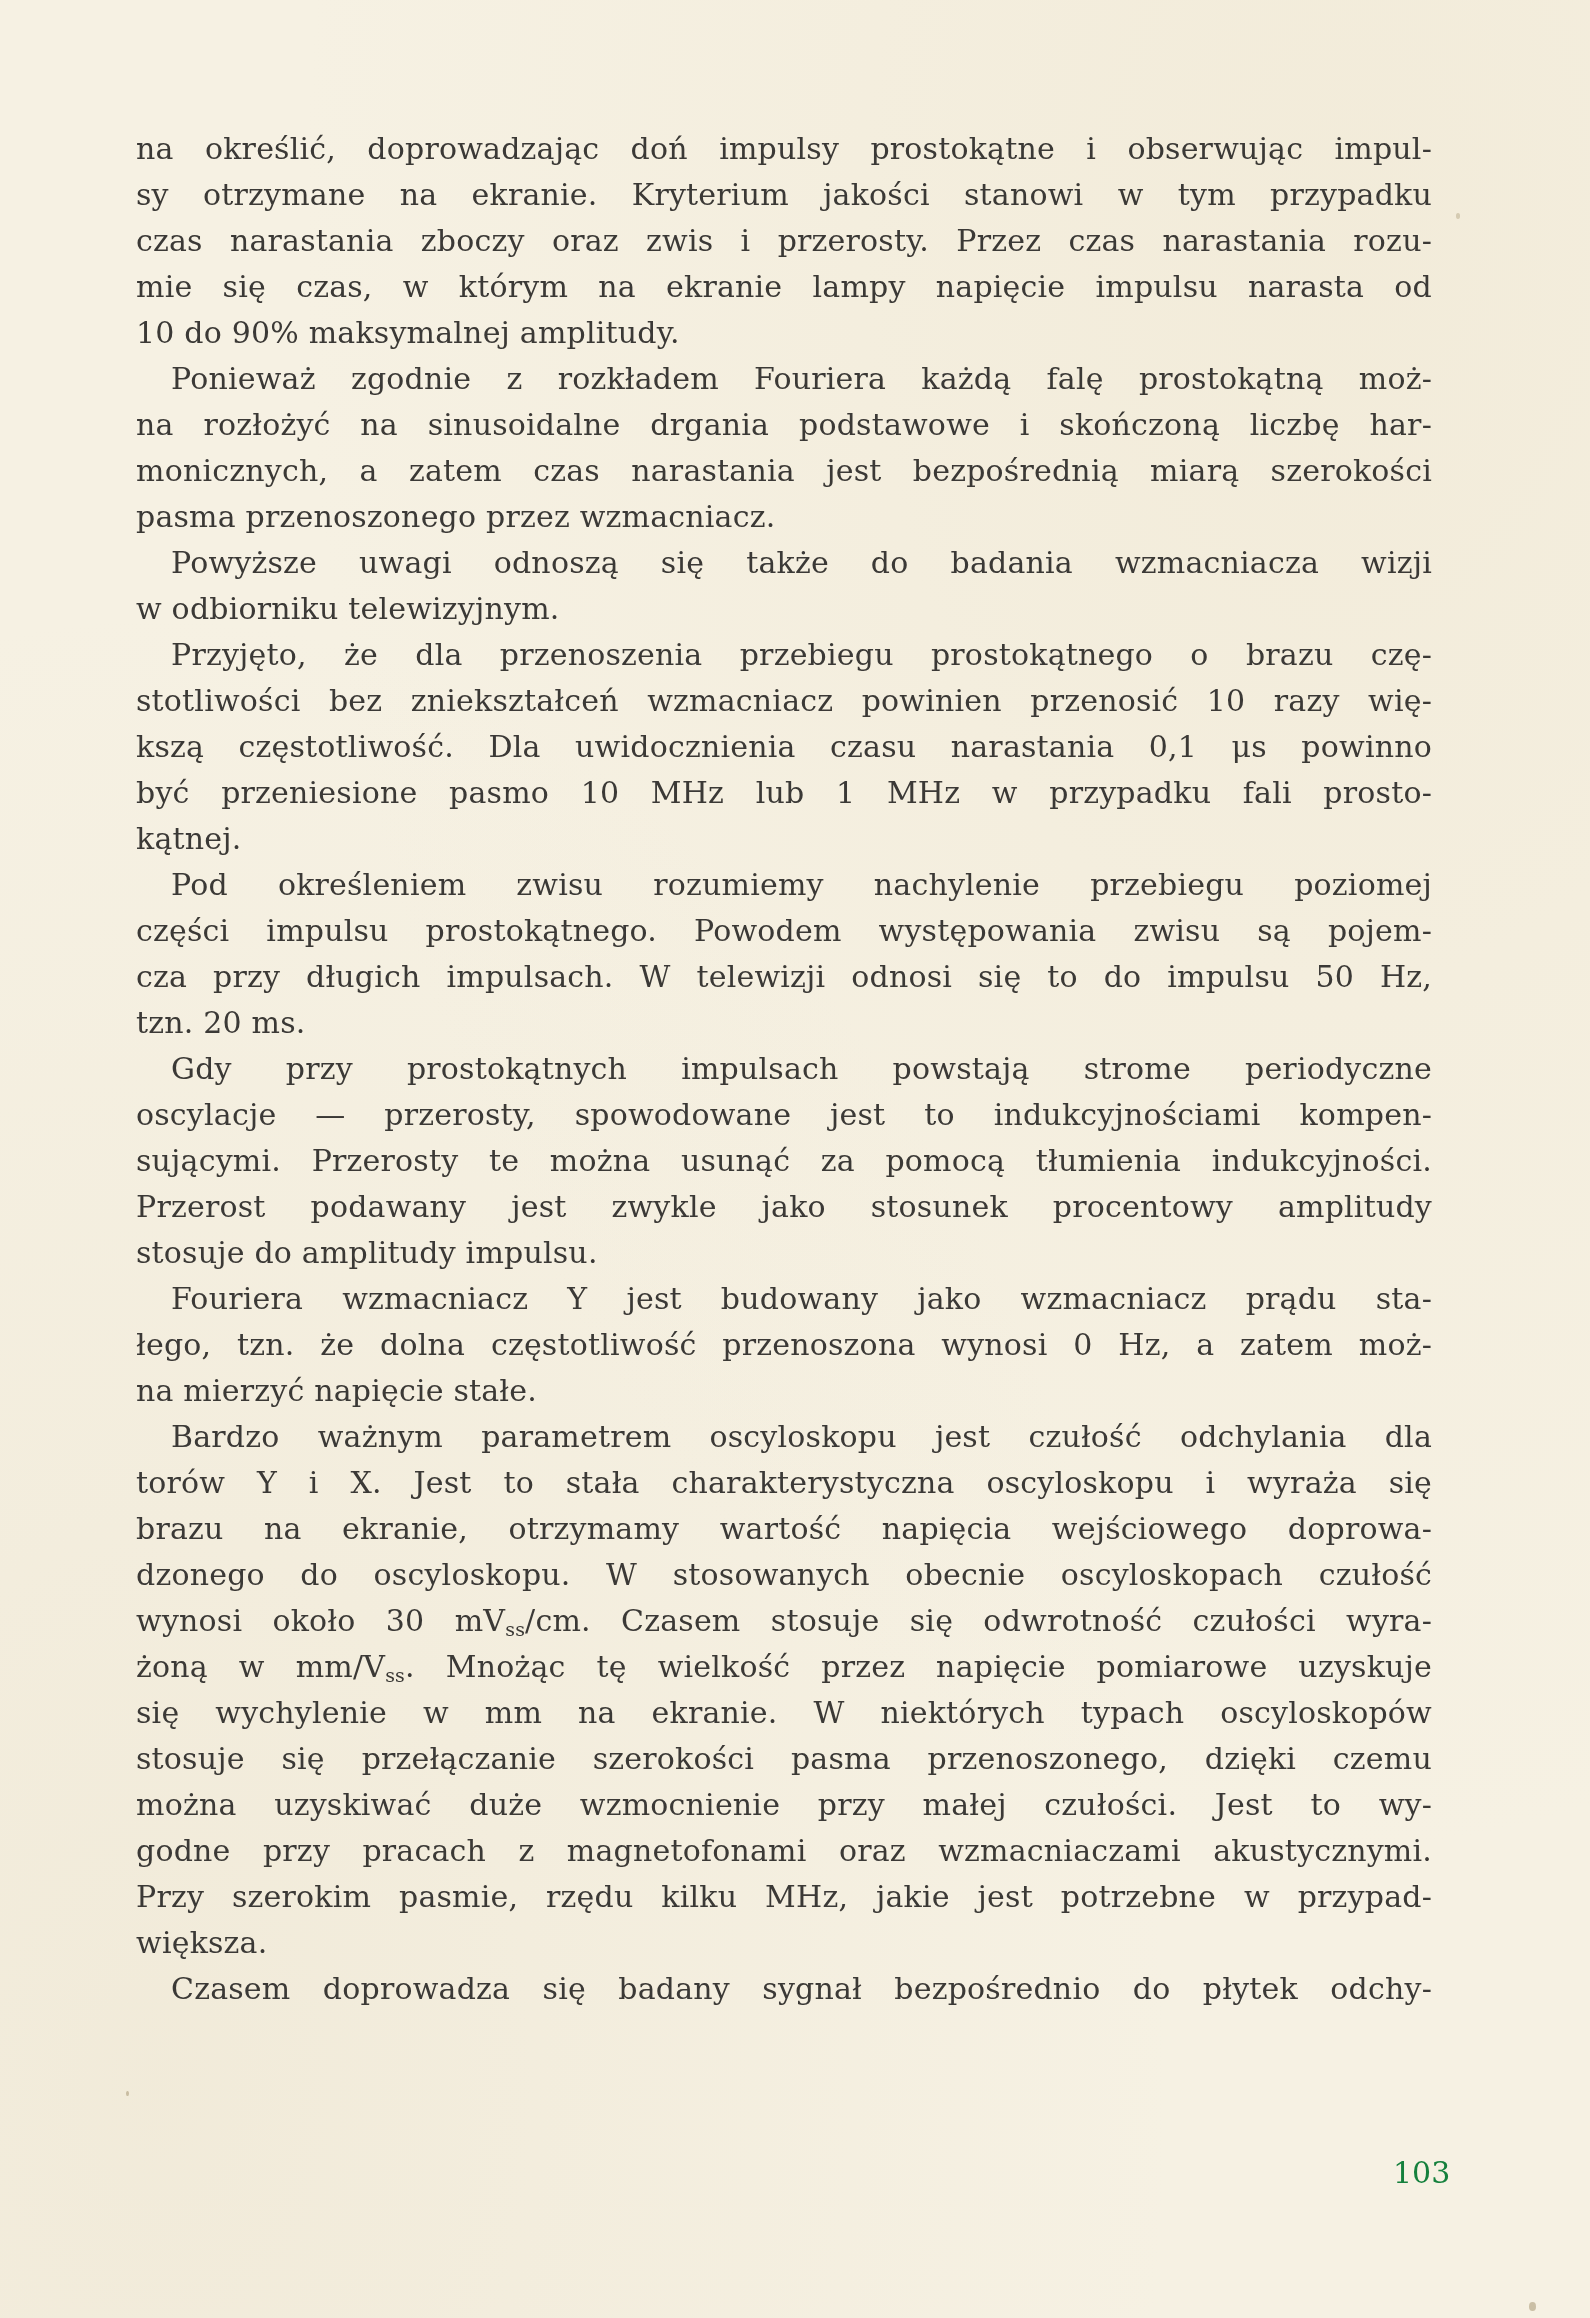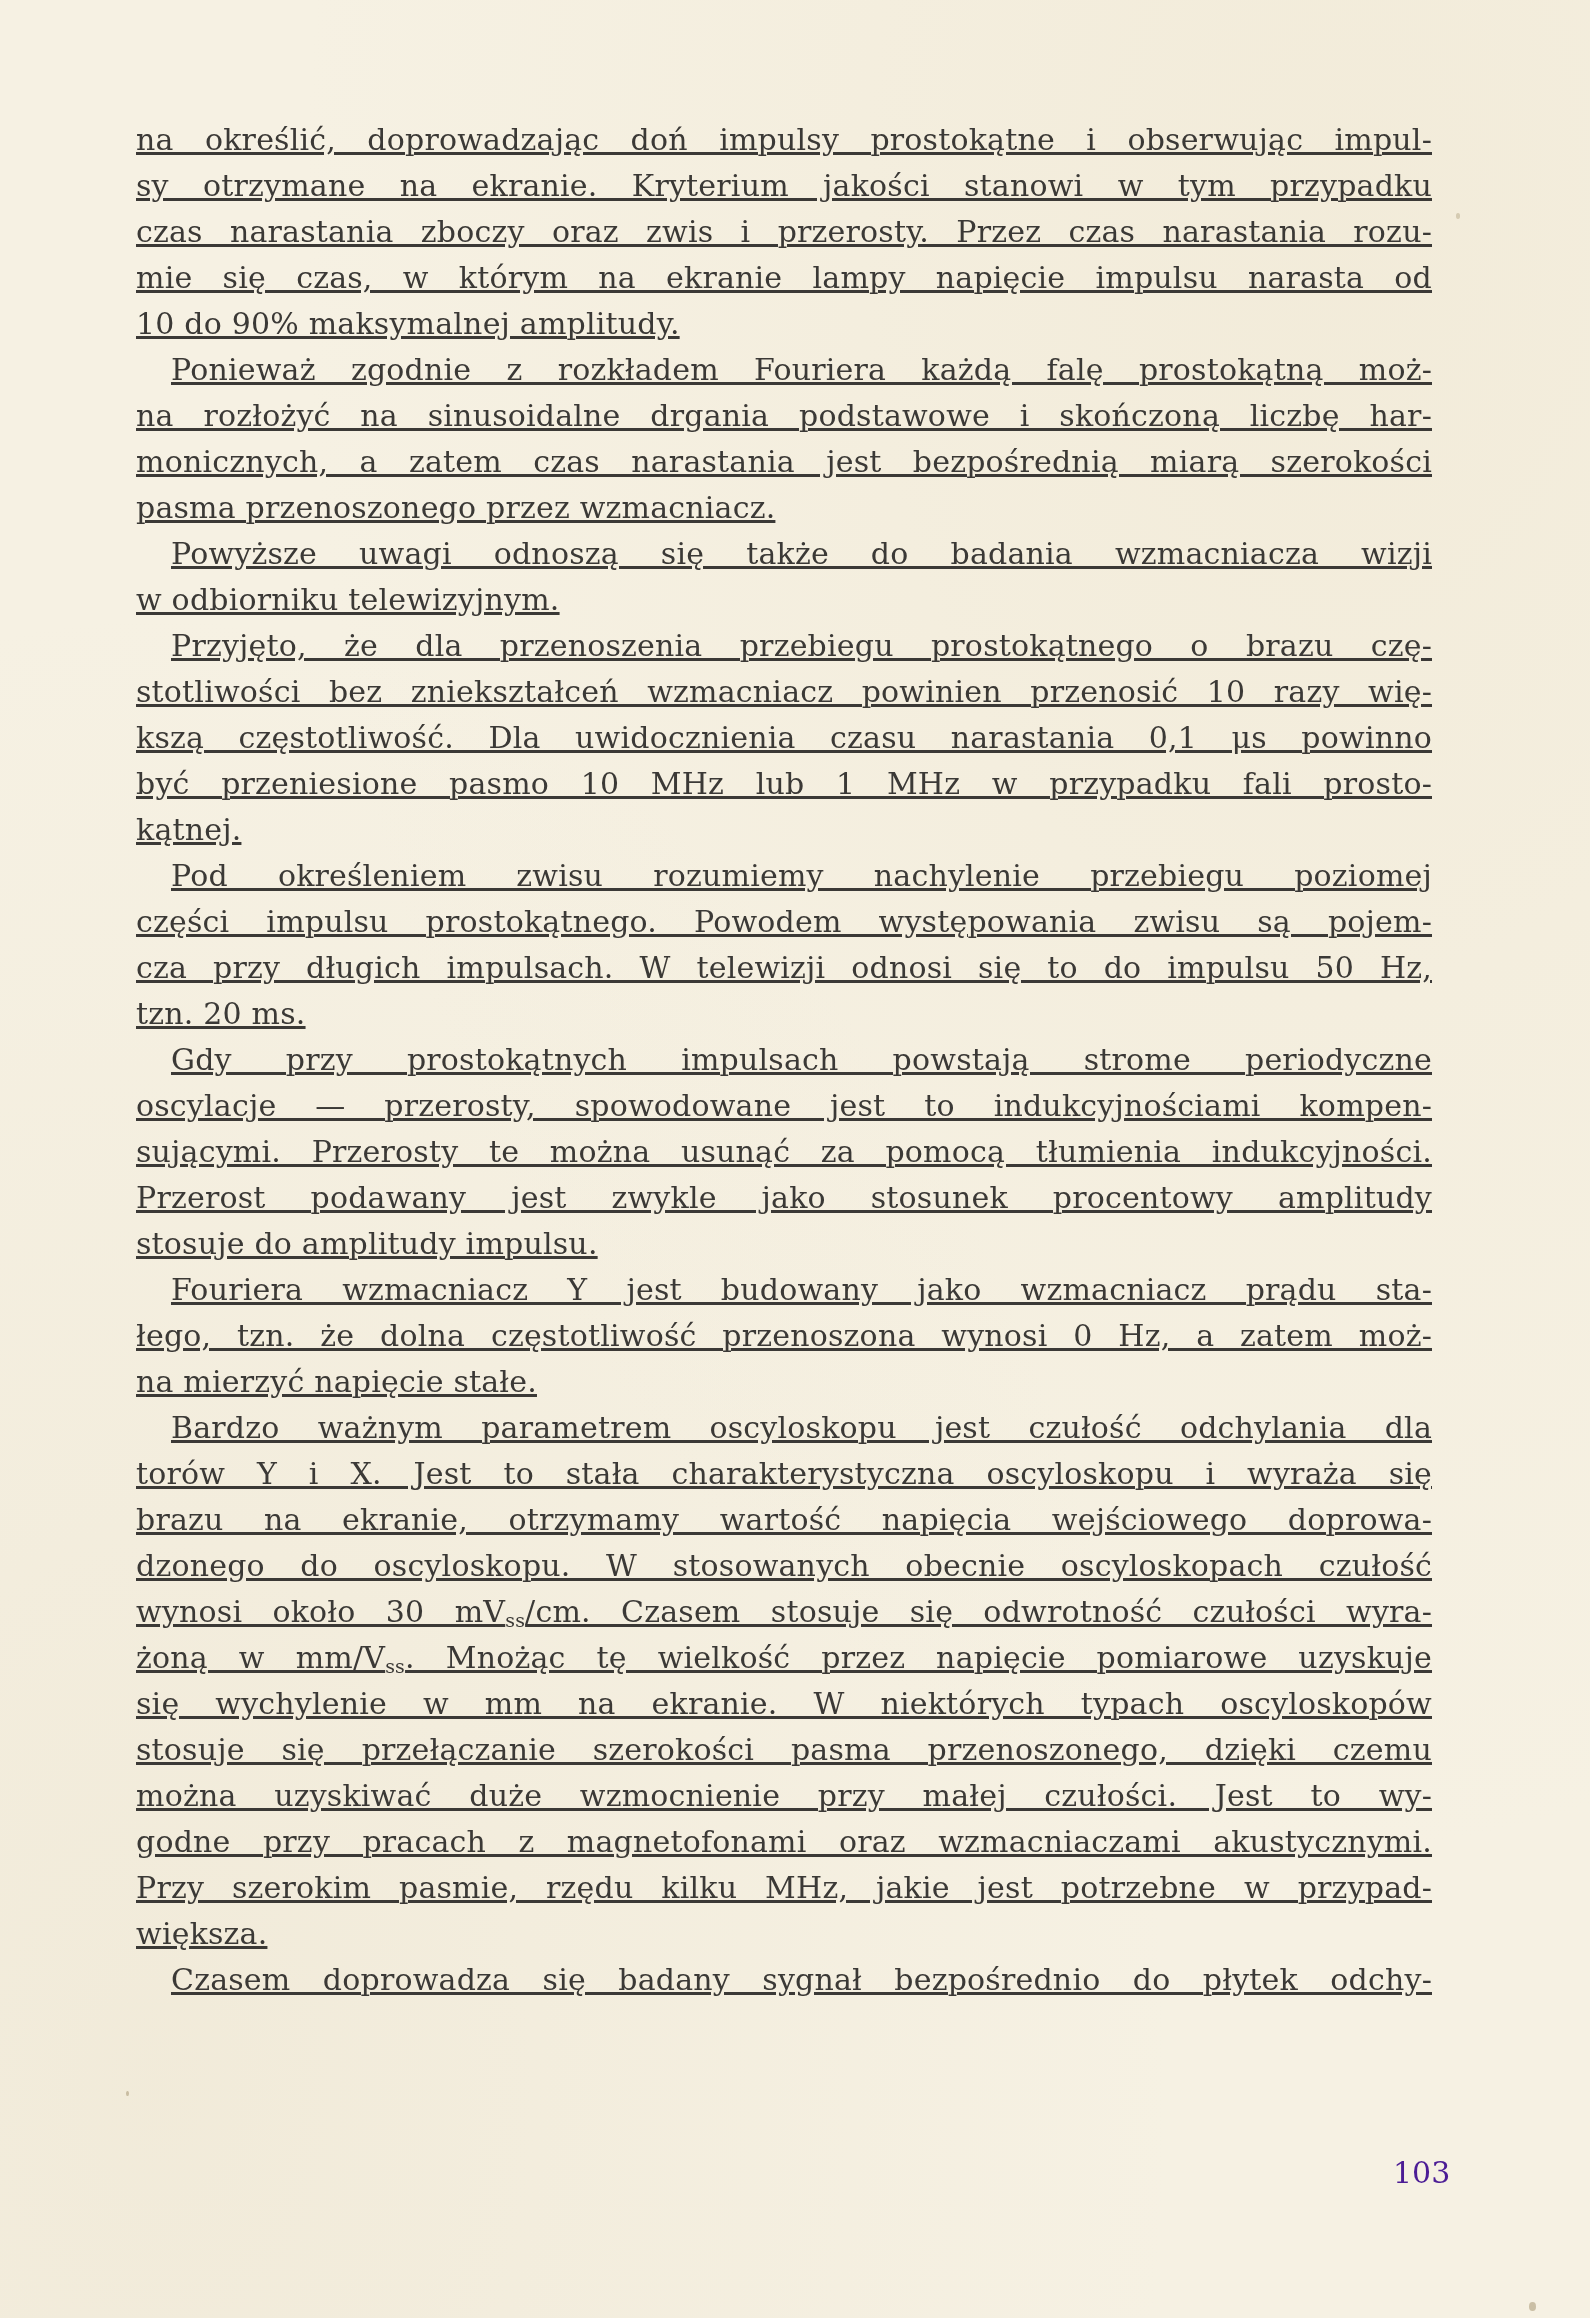--- a/index.html
+++ b/index.html
@@ -14,23 +14,22 @@
       radial-gradient(ellipse at 85% 10%, rgba(235,225,200,0.35), transparent 55%),
       radial-gradient(ellipse at 10% 90%, rgba(230,220,195,0.30), transparent 50%);
     position: relative;
     overflow: hidden;
     font-family: "DejaVu Serif", "Liberation Serif", serif;
     color: #3b3936;
   }
   .page {
     position: absolute;
     left: 136px;
-    top: 117px;
+    top: 126px;
     width: 1296px;
-    text-decoration: underline;
   }
   .line {
     height: 46px;
     line-height: 46px;
     font-size: 30px;
     letter-spacing: 0.2px;
     white-space: nowrap;
     overflow: visible;
     text-align: justify;
     text-align-last: justify;
@@ -51,21 +50,21 @@
   .line {
     white-space: normal;
     overflow: hidden;
   }
   .page-number {
     position: absolute;
     left: 1393px;
     top: 2151px;
     font-size: 30px;
     line-height: 43px;
-    color: #4c1d95;
+    color: #15803d;
   }
   .speck {
     position: absolute;
     background: #b8a98a;
     border-radius: 50%;
     opacity: 0.7;
   }
 </style>
 </head>
 <body>

